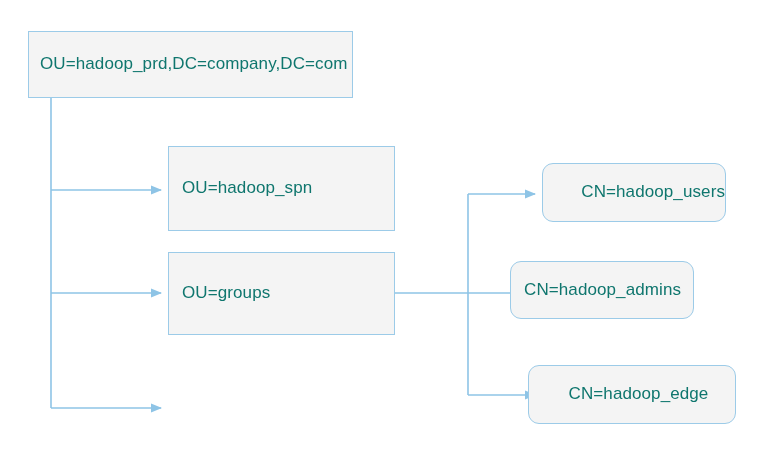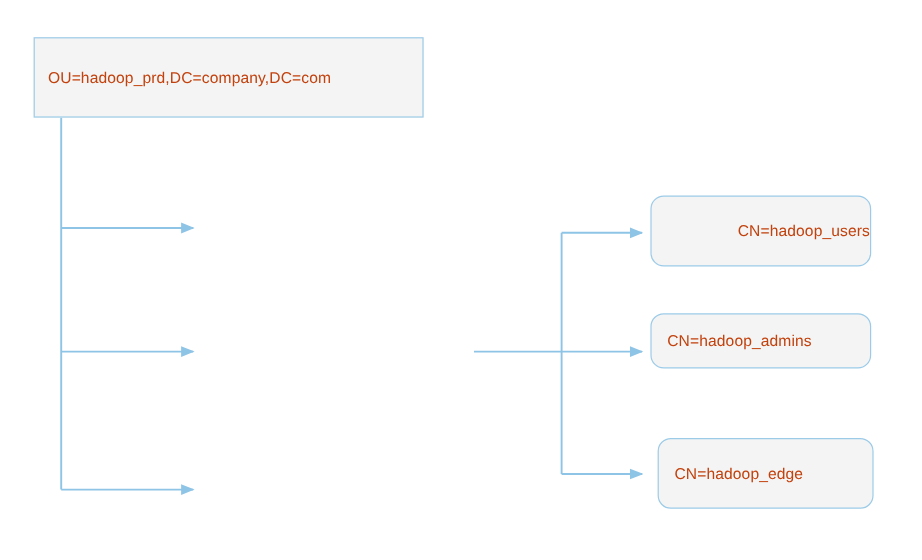--- a/index.html
+++ b/index.html
@@ -36,22 +36,22 @@
     white-space: nowrap;
   }
   .node.rect {
     border-radius: 0;
   }
   .node.rounded {
     border-radius: 11px;
   }
   .node .label {
     padding-left: 13px;
-    color: #c2410c;
-    font-size: 13px;
+    color: #0f766e;
+    font-size: 17px;
     letter-spacing: 0.1px;
   }
   .node.root .label {
     padding-left: 11px;
   }
 </style>
 </head>
 <body>
 
 <div id="canvas">
@@ -79,28 +79,34 @@
 
     <path d="M 468 293 L 535 293" fill="none" stroke="#8ec4e6" stroke-width="1.6" marker-end="url(#arrow)"></path>
 
     <path d="M 468 395 L 535 395" fill="none" stroke="#8ec4e6" stroke-width="1.6" marker-end="url(#arrow)"></path>
   </svg>
 
   <div class="node rect root" style="left:28px; top:31px; width:325px; height:67px;">
     <span class="label">OU=hadoop_prd,DC=company,DC=com</span>
   </div>
 
+  <div class="node rect" style="left:168px; top:146px; width:227px; height:85px;">
+    <span class="label">OU=hadoop_spn</span>
+  </div>
 
+  <div class="node rect" style="left:168px; top:252px; width:227px; height:83px;">
+    <span class="label">OU=groups</span>
+  </div>
 
 
   <div class="node rounded" style="left:542px; top:163px; width:184px; height:59px;justify-content:flex-end;">
     <span class="label">CN=hadoop_users</span>
   </div>
 
-  <div class="node rounded" style="left:542px; top:261px; width:184px; height:46px;text-align:center;">
+  <div class="node rounded" style="left:510px; top:261px; width:184px; height:58px;text-align:center;">
     <span class="label">CN=hadoop_admins</span>
   </div>
 
-  <div class="node rounded" style="left:548px; top:365px; width:180px; height:59px;">
+  <div class="node rounded" style="left:528px; top:365px; width:208px; height:59px;justify-content:center;">
     <span class="label">CN=hadoop_edge</span>
   </div>
 
 </div>
 
 </body></html>

